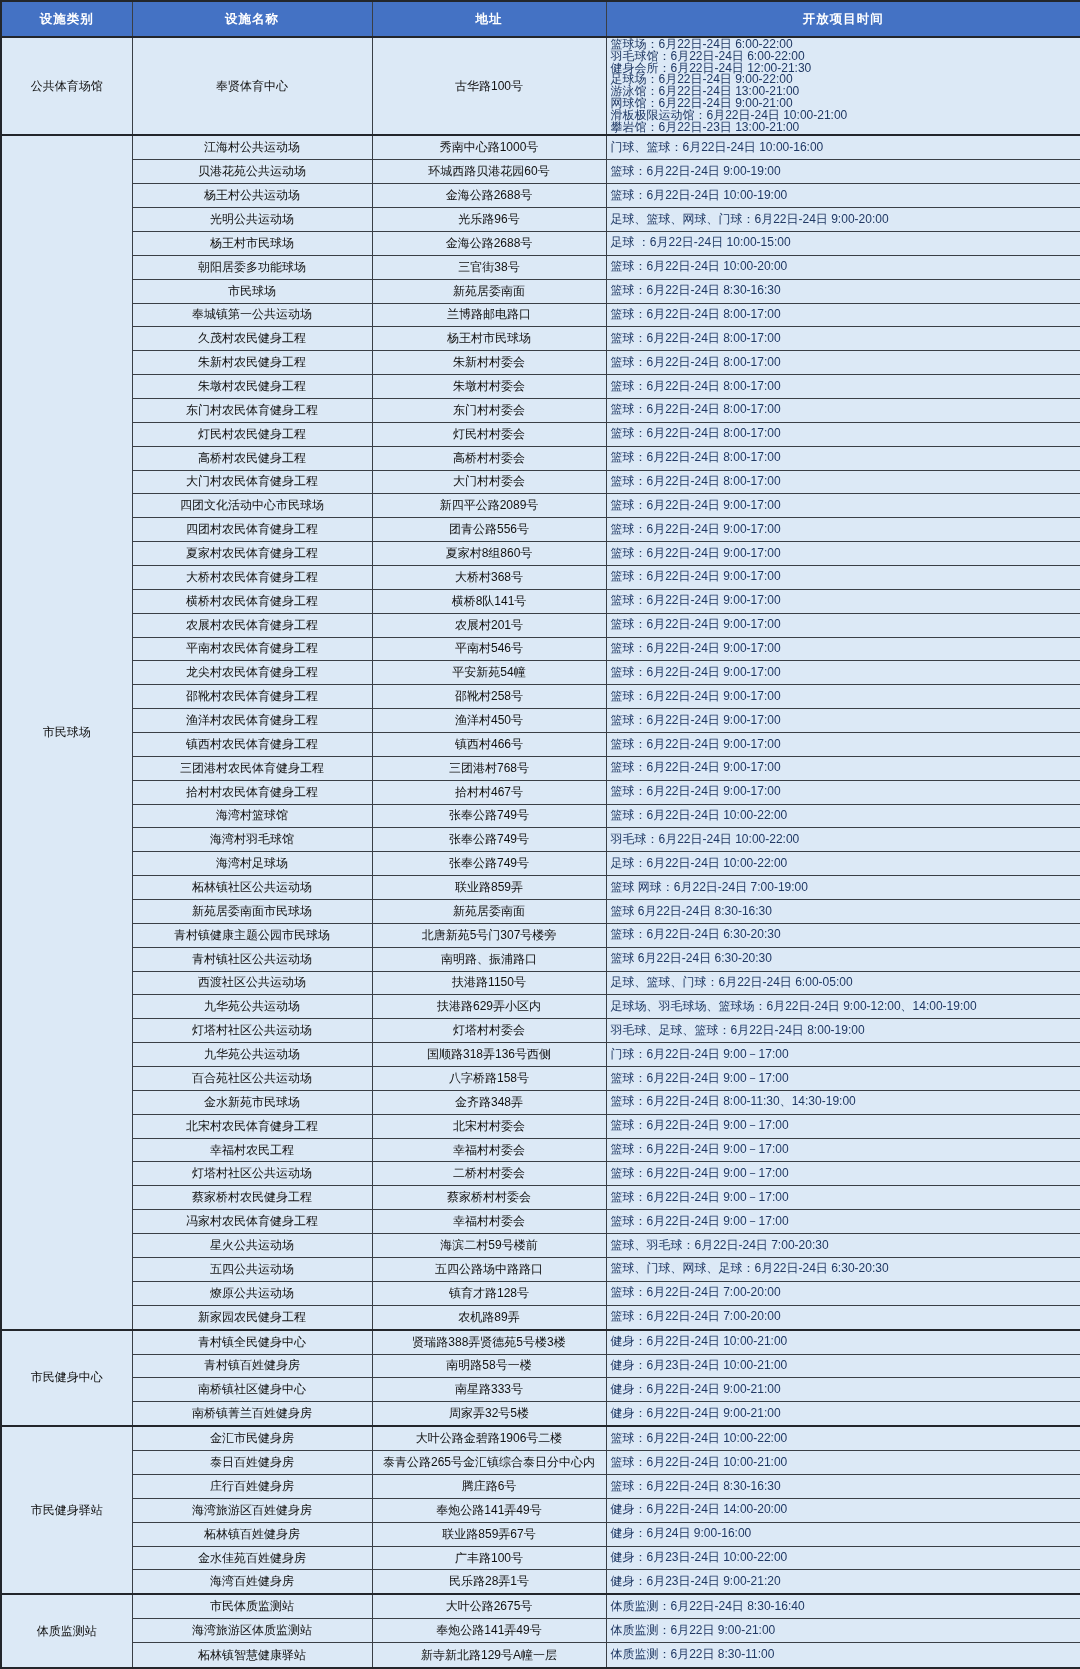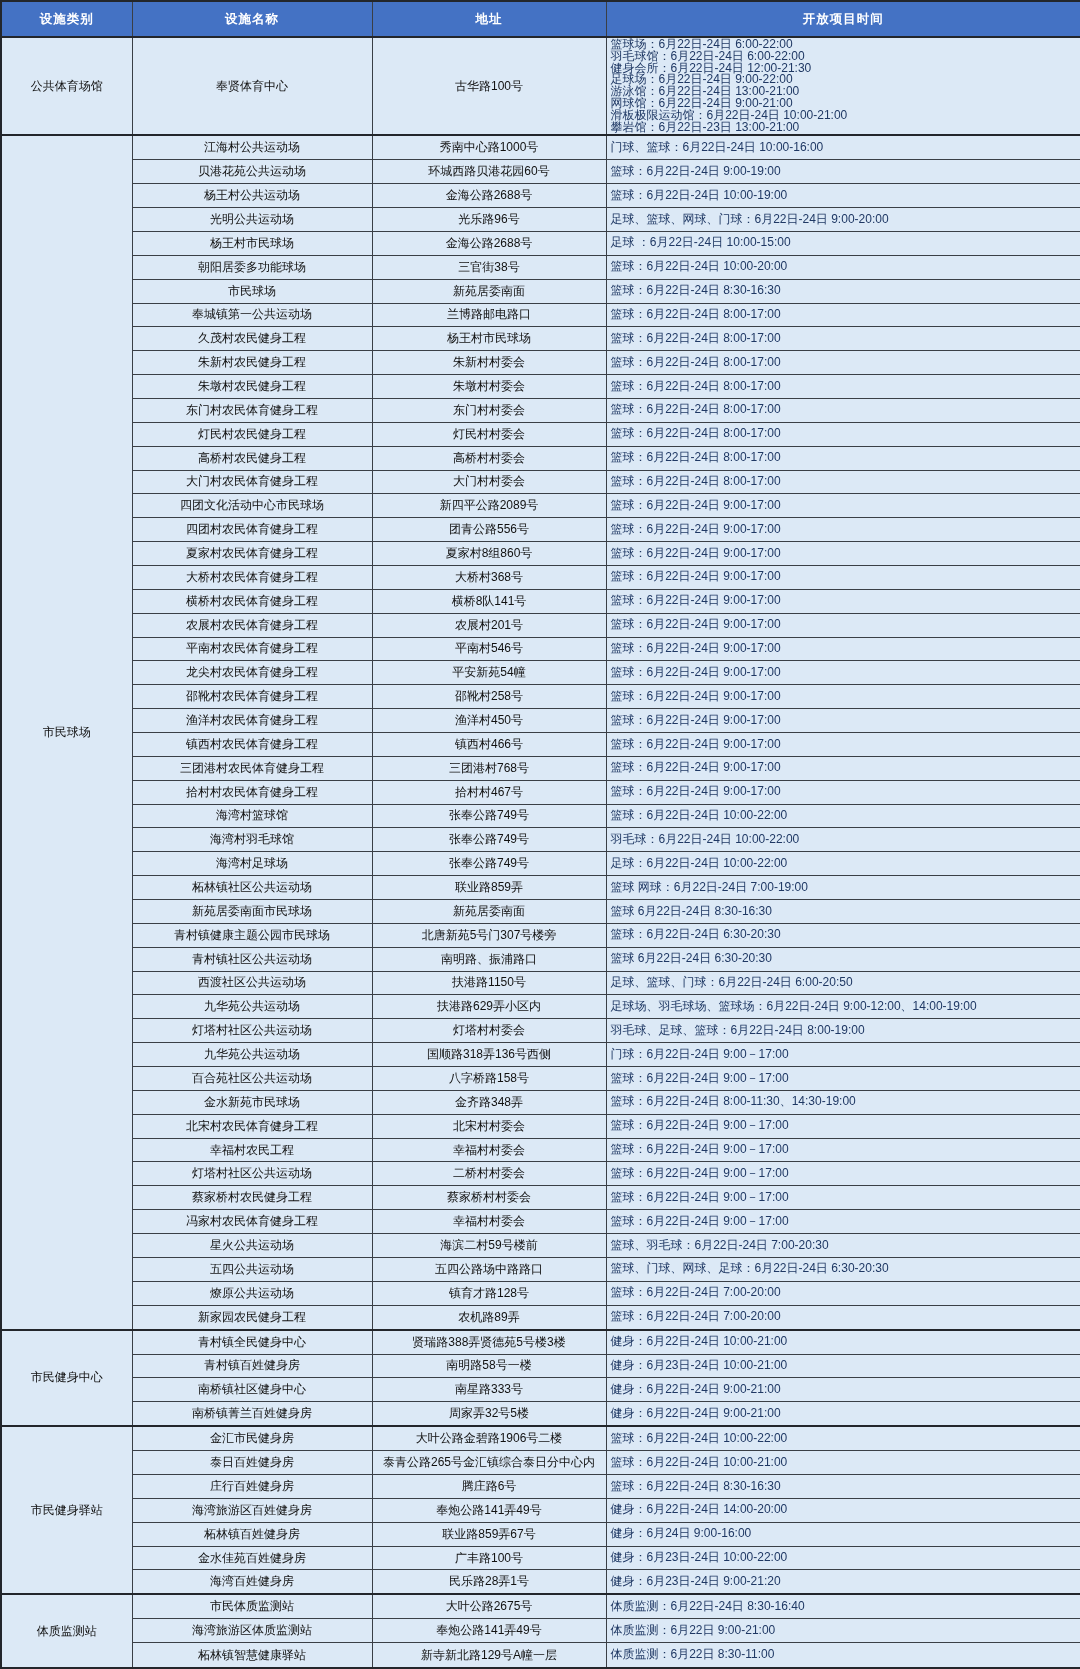--- a/index.html
+++ b/index.html
@@ -223,21 +223,21 @@
         <td class="sched">篮球：6月22日-24日 6:30-20:30</td>
       </tr>
       <tr>
         <td>青村镇社区公共运动场</td>
         <td>南明路、振浦路口</td>
         <td class="sched">篮球 6月22日-24日 6:30-20:30</td>
       </tr>
       <tr>
         <td>西渡社区公共运动场</td>
         <td>扶港路1150号</td>
-        <td class="sched">足球、篮球、门球：6月22日-24日 6:00-20:50</td>
+        <td class="sched">足球、篮球、门球：6月22日-24日 6:00-05:00</td>
       </tr>
       <tr>
         <td>九华苑公共运动场</td>
         <td>扶港路629弄小区内</td>
         <td class="sched">足球场、羽毛球场、篮球场：6月22日-24日 9:00-12:00、14:00-19:00</td>
       </tr>
       <tr>
         <td>灯塔村社区公共运动场</td>
         <td>灯塔村村委会</td>
         <td class="sched">羽毛球、足球、篮球：6月22日-24日 8:00-19:00</td>

